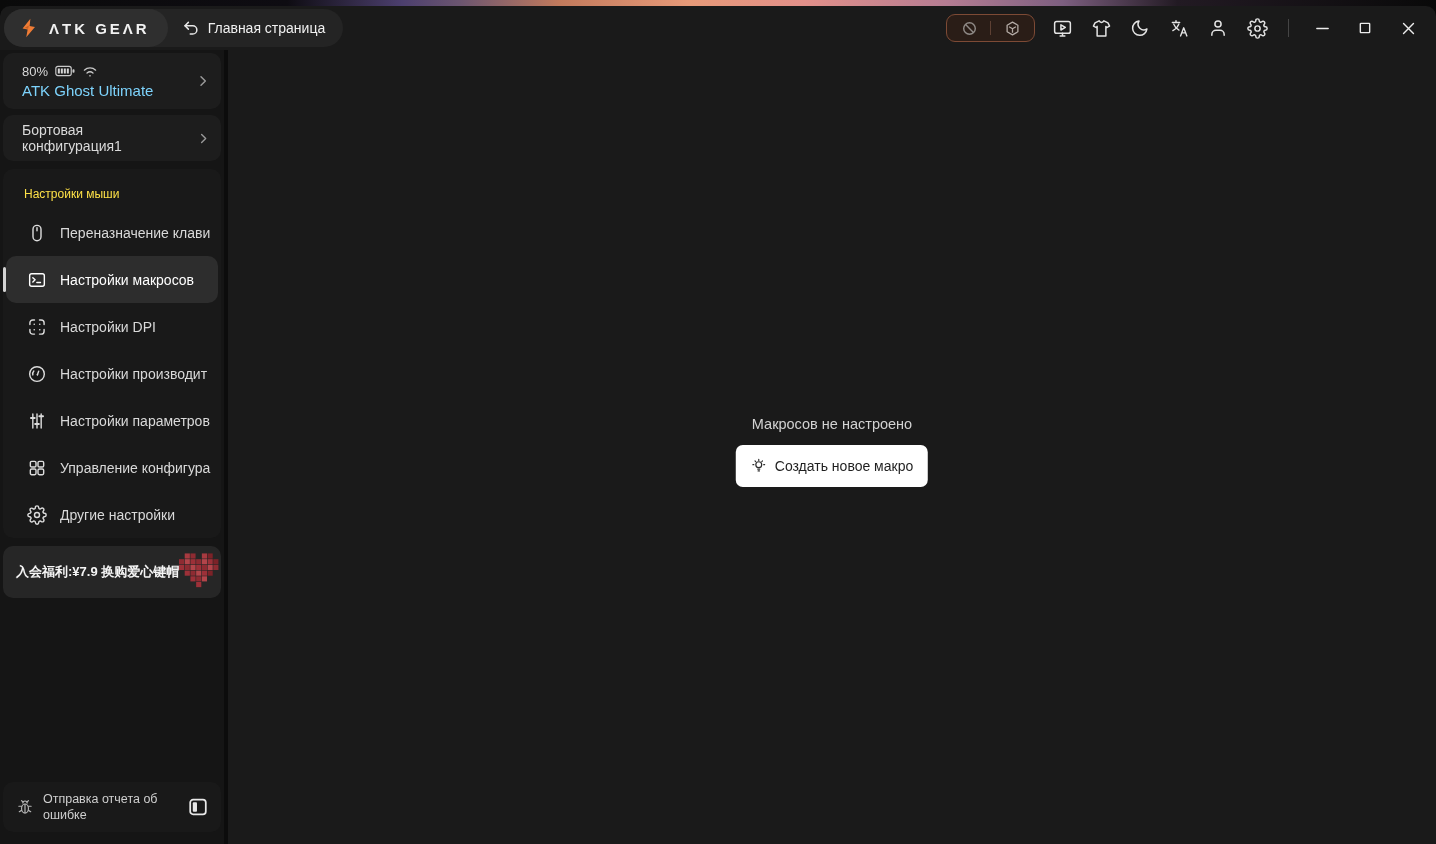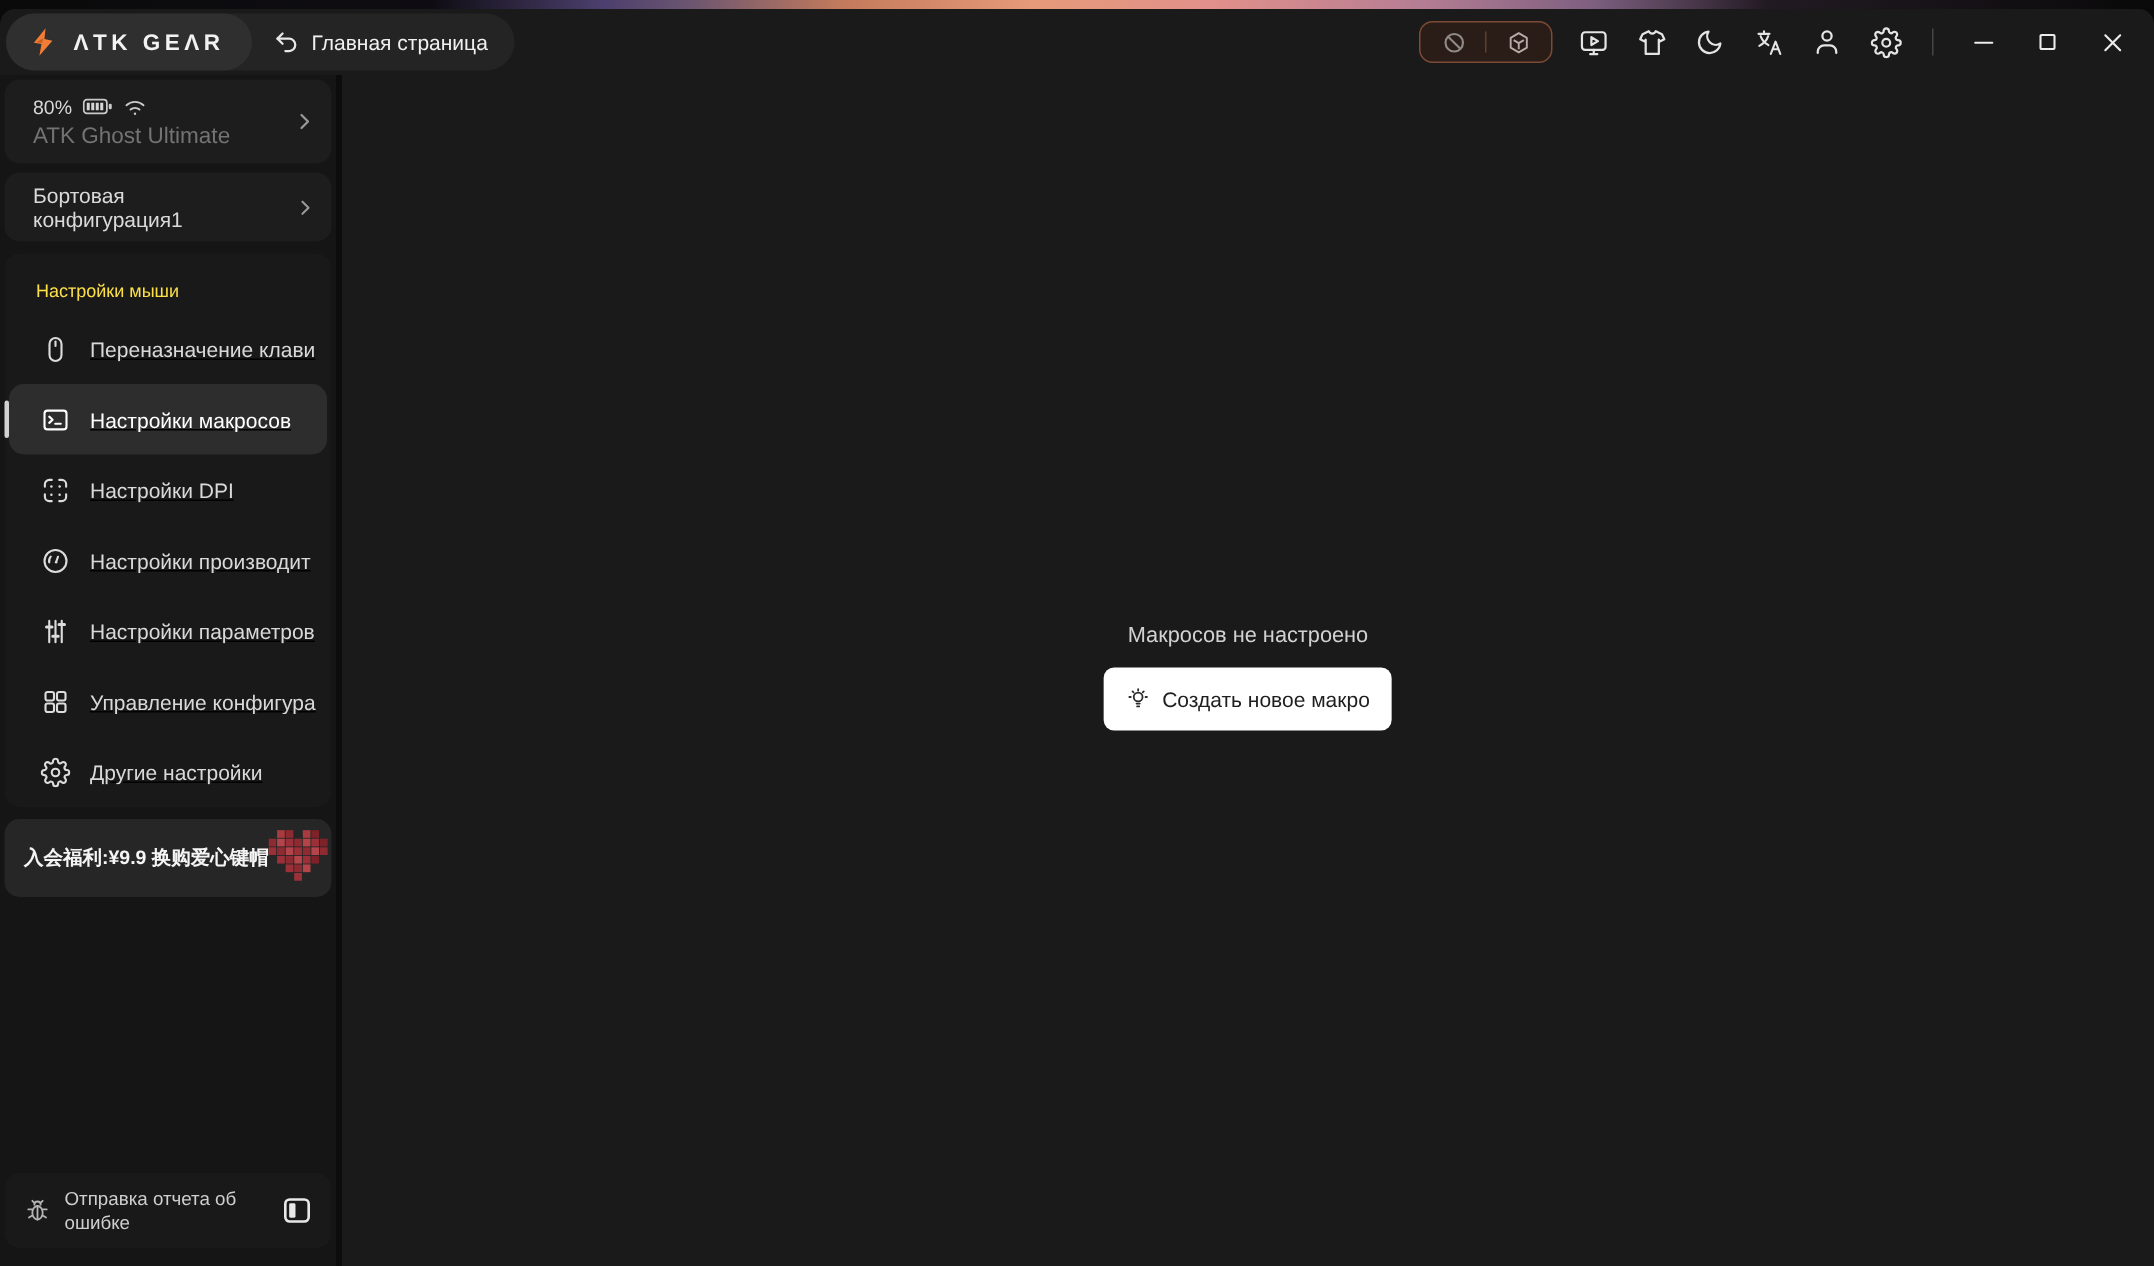--- a/index.html
+++ b/index.html
@@ -43,30 +43,30 @@
     border-right:4px solid #0c0c0c; display:flex; flex-direction:column;
     padding:3px 3px 12px 3px; position:relative; }
   .main { flex:1; background:#1a1a1a; position:relative; }
 
   .card { background:#1d1d1d; border-radius:10px;gap:12px; }
   .device-card { height:56px; display:flex; align-items:center; padding:0 10px 0 19px;
     cursor:pointer; }
   .device-info { flex:1; }
   .device-status { display:flex; align-items:center; gap:7px; margin-bottom:3px; }
   .battery-pct { color:#d8d8d8; font-size:13px; }
-  .device-name { color:#737373; font-size:15px; }
+  .device-name { color:#7dd3fc; font-size:15px; }
 
   .config-card { height:46px; margin-top:6px; display:flex; align-items:center;
     padding:0 10px 0 19px; cursor:pointer; }
   .config-label { flex:1; color:#dadada; font-size:14px; }
 
   .nav-card { margin-top:8px; background:#191919; border-radius:10px; padding-top:10px; }
   .nav-section-label { color:#fde047; font-size:12px; padding:8px 0 8px 21px; }
   .nav-item { position:relative; height:47px; display:flex; align-items:center; gap:13px;
-    padding-left:21px; margin:0 3px; border-radius:10px; cursor:pointer;text-decoration:underline; }
+    padding-left:21px; margin:0 3px; border-radius:10px; cursor:pointer; }
   .nav-item .nav-label { color:#d9d9d9; font-size:14px; white-space:nowrap;
     overflow:hidden; width:152px; }
   .nav-item.active { background:#2d2d2d; }
   .nav-item.active .nav-label { color:#ffffff; }
   .active-indicator { position:absolute; left:-3px; top:11px; width:3px; height:25px;
     border-radius:2px; background:#d2d2d2; }
 
   .promo-card { margin-top:8px; height:52px; background:#262626; border-radius:10px;
     position:relative; display:flex; align-items:center; padding:0 40px 0 13px;
     overflow:hidden; cursor:pointer; }
@@ -311,21 +311,21 @@
             <svg width="20" height="20" viewBox="0 0 24 24" fill="none" stroke="#dcdcdc" stroke-width="1.7" stroke-linecap="round" stroke-linejoin="round">
               <circle cx="12" cy="12" r="3"></circle>
               <path d="M19.4 15a1.65 1.65 0 0 0 .33 1.82l.06.06a2 2 0 0 1 0 2.83 2 2 0 0 1-2.83 0l-.06-.06a1.65 1.65 0 0 0-1.82-.33 1.65 1.65 0 0 0-1 1.51V21a2 2 0 0 1-2 2 2 2 0 0 1-2-2v-.09A1.65 1.65 0 0 0 9 19.4a1.65 1.65 0 0 0-1.82.33l-.06.06a2 2 0 0 1-2.83 0 2 2 0 0 1 0-2.83l.06-.06a1.65 1.65 0 0 0 .33-1.82 1.65 1.65 0 0 0-1.51-1H3a2 2 0 0 1-2-2 2 2 0 0 1 2-2h.09A1.65 1.65 0 0 0 4.6 9a1.65 1.65 0 0 0-.33-1.82l-.06-.06a2 2 0 0 1 0-2.83 2 2 0 0 1 2.83 0l.06.06a1.65 1.65 0 0 0 1.82.33H9a1.65 1.65 0 0 0 1-1.51V3a2 2 0 0 1 2-2 2 2 0 0 1 2 2v.09a1.65 1.65 0 0 0 1 1.51 1.65 1.65 0 0 0 1.82-.33l.06-.06a2 2 0 0 1 2.83 0 2 2 0 0 1 0 2.83l-.06.06a1.65 1.65 0 0 0-.33 1.82V9a1.65 1.65 0 0 0 1.51 1H21a2 2 0 0 1 2 2 2 2 0 0 1-2 2h-.09a1.65 1.65 0 0 0-1.51 1z"></path>
             </svg>
           </span>
           <span class="nav-label">Другие настройки</span>
         </div>
       </div>
 
       <div class="promo-card">
-        <span class="promo-text">入会福利:¥9.9 换购爱心键帽</span>
+        <span class="promo-text">入会福利:¥7.9 换购爱心键帽</span>
         <span class="promo-heart">
           <svg width="40" height="38" viewBox="0 0 28 26">
             <g>
               <rect x="4" y="0" width="3.6" height="3.6" fill="#a83a40"></rect>
               <rect x="8" y="0" width="3.6" height="3.6" fill="#8e2b32"></rect>
               <rect x="16" y="0" width="3.6" height="3.6" fill="#a83a40"></rect>
               <rect x="20" y="0" width="3.6" height="3.6" fill="#7c2228"></rect>
               <rect x="0" y="4" width="3.6" height="3.6" fill="#8e2b32"></rect>
               <rect x="4" y="4" width="3.6" height="3.6" fill="#b2444a"></rect>
               <rect x="8" y="4" width="3.6" height="3.6" fill="#9c3038"></rect>

